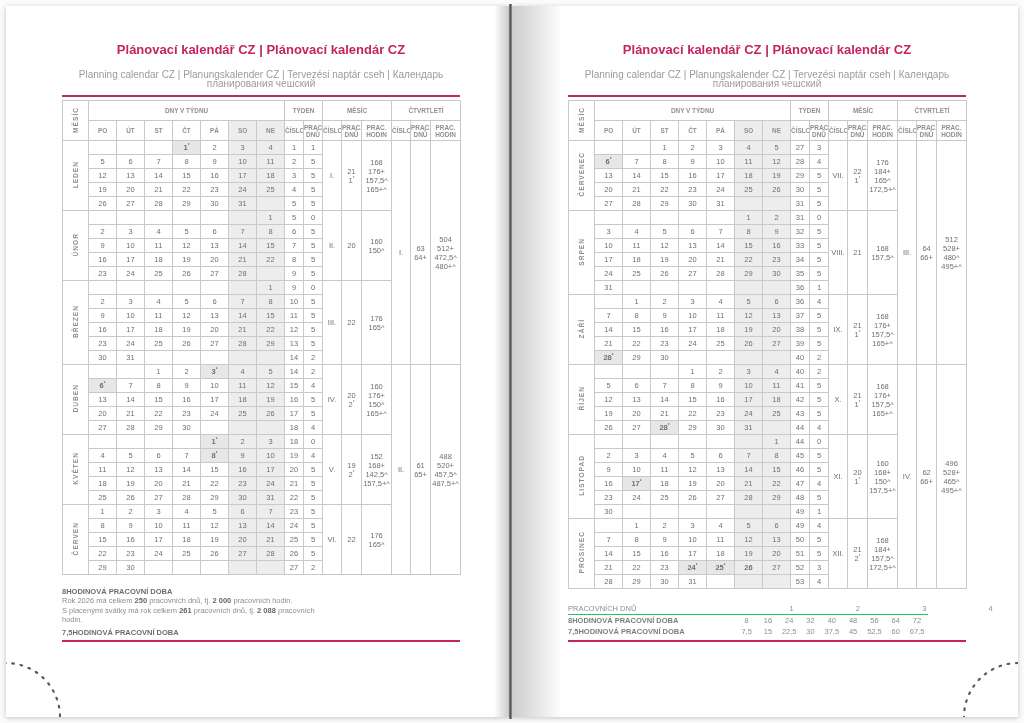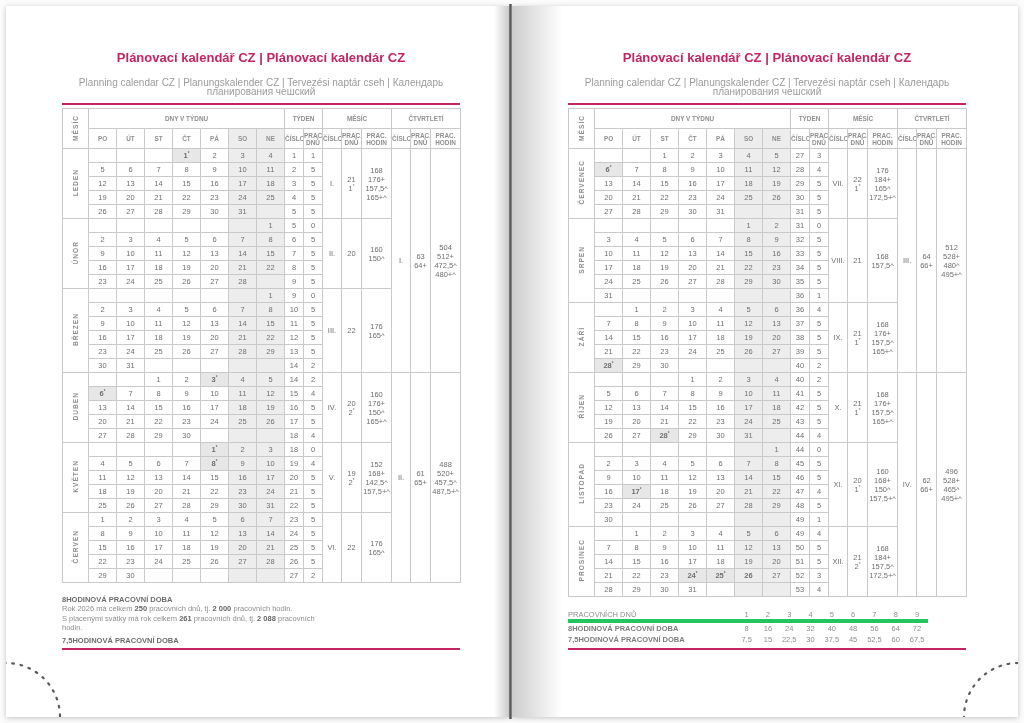--- a/index.html
+++ b/index.html
@@ -12,21 +12,21 @@
   .page{position:absolute; top:6px; height:711px; background:#fff; overflow:hidden;
         box-shadow:0 1px 5px rgba(0,0,0,.22);}
   .page-left{left:6px; width:504px;}
   .page-left::after{content:''; position:absolute; top:0; right:0; width:16px; height:100%;
         background:linear-gradient(to right, rgba(0,0,0,0), rgba(0,0,0,.22)); pointer-events:none;}
   .page-right{left:512px; width:506px;}
   .page-right::before{content:''; position:absolute; top:0; left:0; width:50px; height:100%;
         background:linear-gradient(to right, rgba(0,0,0,.20), rgba(0,0,0,0)); pointer-events:none; z-index:5;}
   .spine{position:absolute; left:509px; top:4px; width:3px; height:715px;
         background:linear-gradient(to right,#888,#555,#9a9a9a); z-index:6;}
-  .content{position:absolute; left:56px; top:44px; width:398px;}
+  .content{position:absolute; left:56px; top:36px; width:398px;}
   .title{color:var(--accent); font-size:13px; line-height:15px; font-weight:bold; text-align:center;}
   .subtitle{margin-top:13px; color:#9b9b9b; font-size:10px; line-height:9px; text-align:center;}
   .rule{margin-top:7px; height:2px; background:var(--accent);}
   .rule.bottom{margin-top:3px;}
   table.cal{margin-top:3px; border-collapse:collapse; table-layout:fixed; width:398px;
         border:1px solid var(--outer);}
   table.cal th, table.cal td{border:1px solid var(--grid); text-align:center; vertical-align:middle;
         padding:0; color:var(--text); overflow:hidden;}
   table.cal th{font-size:6.4px; line-height:7px; color:var(--muted); font-weight:bold; white-space:pre-line; height:20px;}
   th.vhead span, td.mname span{writing-mode:vertical-rl; transform:rotate(180deg); display:inline-block;
@@ -42,21 +42,21 @@
   .ftext{width:268px;}
   .fh{font-weight:bold; color:#6c6c6c;}
   .flines b{color:#666;}
   .fh.gap{margin-top:3px;}
   .legend{margin-left:8px; width:120px;}
   .li{display:flex;}
   .li .sym{width:10px; flex:none; text-align:left; color:#8e8e8e;}
   .wtable{margin-top:13px; width:360px; font-size:7.5px; color:#8e8e8e;}
   .wrow{display:flex; align-items:center; height:11px;}
   .wrow .wlabel{width:168px; flex:none; text-align:left;}
-  .wrow.whead{border-bottom:4px solid #22c55e; height:13px;}
+  .wrow.whead{border-bottom:1px solid #22c55e; height:13px;gap:45px;}
   .wrow.bold .wlabel{font-weight:bold; color:#7d7d7d;}
   .wval{width:21.3px; flex:none; text-align:center;}
   svg.dots{position:absolute; z-index:7;}
   .dots-bl{left:-56px; bottom:-56px;}
   .dots-br{right:-56px; bottom:-56px;}
 </style>
 </head>
 <body>
 
 <div class="stage">

